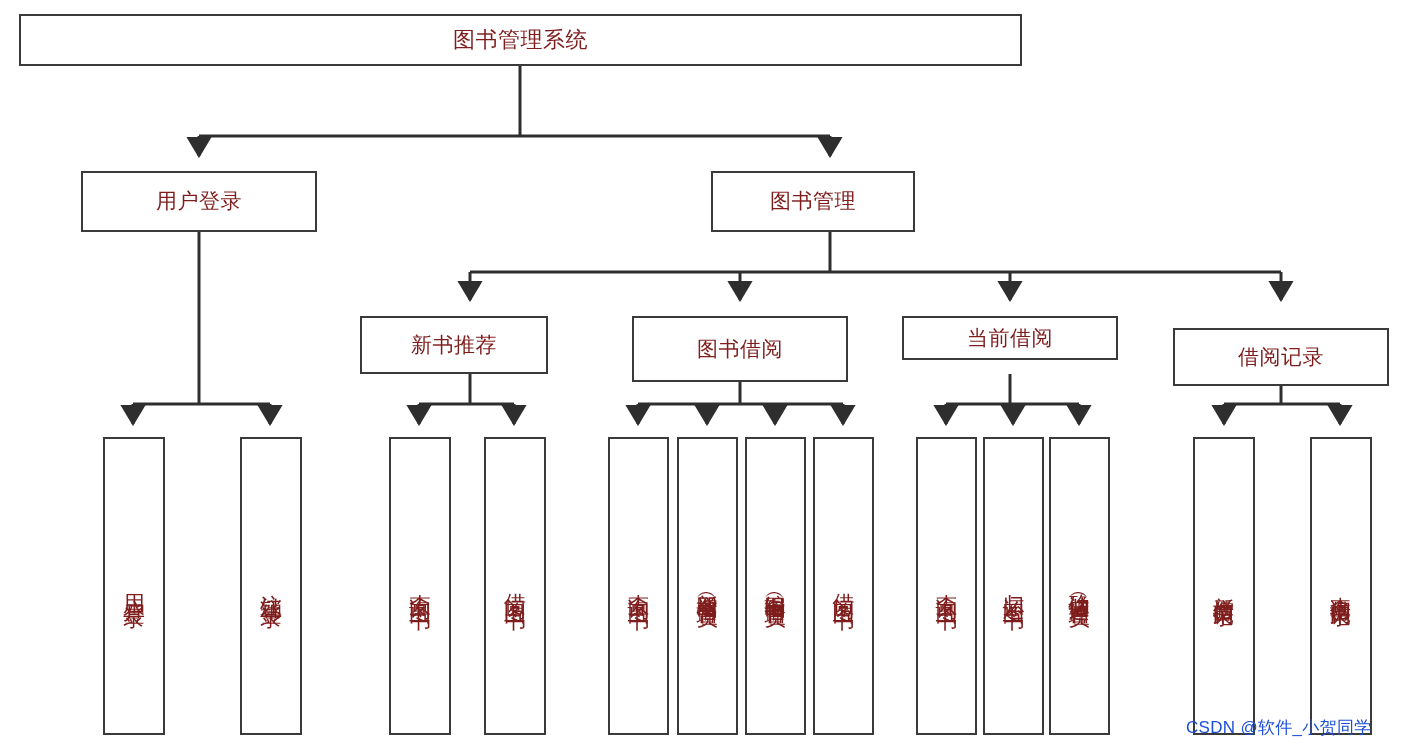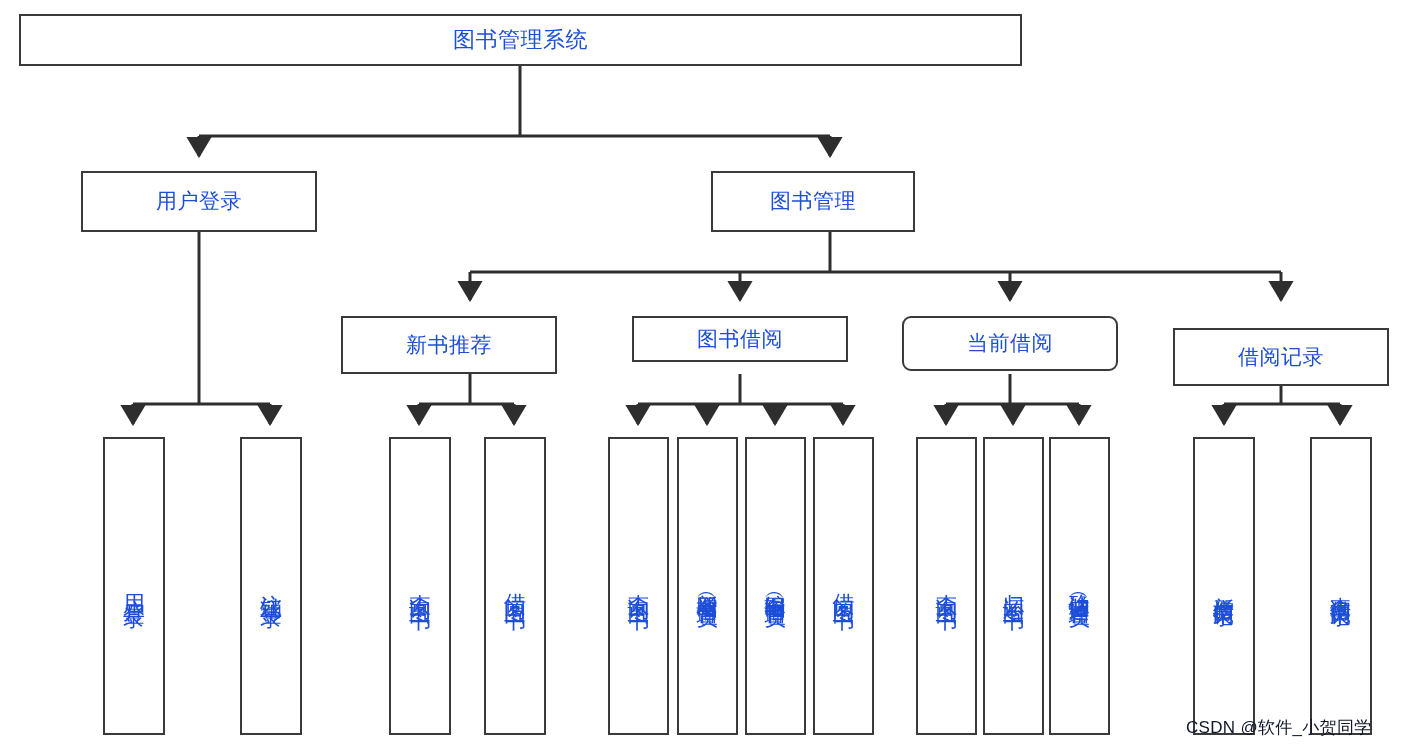--- a/index.html
+++ b/index.html
@@ -25,21 +25,21 @@
     pointer-events: none;
   }
   .node {
     position: absolute;
     box-sizing: border-box;
     border: 2px solid #3a3a3a;
     background: #ffffff;
     display: flex;
     align-items: center;
     justify-content: center;
-    color: #1d4ed8;
+    color: #7f1d1d;
   }
   .node .label {
     display: block;
     text-align: center;
     line-height: 1.18;
     letter-spacing: 0.5px;
   }
   
   .node.horiz .label {
     font-size: 21px;
@@ -65,21 +65,21 @@
   }
   .node.vert.tall .label {
     font-size: 21px;
     letter-spacing: 2px;
   }
   .watermark {
     position: absolute;
     left: 1186px;
     top: 716px;
     font-size: 17px;
-    color: #0f172a;
+    color: #1d4ed8;
     white-space: nowrap;
     letter-spacing: 0.3px;
   }
 </style>
 </head>
 <body>
 
 <div id="canvas">
 
   <svg id="edges" viewBox="0 0 1405 747" width="1405" height="747" xmlns="http://www.w3.org/2000/svg">
@@ -136,27 +136,27 @@
     <span class="label">图书管理系统</span>
   </div>
 
   <div class="node horiz" style="left:81px; top:171px; width:236px; height:61px;">
     <span class="label">用户登录</span>
   </div>
   <div class="node horiz" style="left:711px; top:171px; width:204px; height:61px;">
     <span class="label">图书管理</span>
   </div>
 
-  <div class="node horiz" style="left:341px; top:316px; width:216px; height:58px;">
+  <div class="node horiz" style="left:360px; top:316px; width:188px; height:58px;">
     <span class="label">新书推荐</span>
   </div>
-  <div class="node horiz" style="left:632px; top:316px; width:216px; height:46px;">
+  <div class="node horiz" style="left:632px; top:316px; width:216px; height:66px;">
     <span class="label">图书借阅</span>
   </div>
-  <div class="node horiz" style="left:902px; top:316px; width:216px; height:55px;border-radius:9px;">
+  <div class="node horiz" style="left:902px; top:316px; width:216px; height:44px;">
     <span class="label">当前借阅</span>
   </div>
   <div class="node horiz" style="left:1173px; top:328px; width:216px; height:58px;">
     <span class="label">借阅记录</span>
   </div>
 
   <div class="node vert" style="left:103px; top:437px; width:62px; height:298px;">
     <span class="label">用户登录</span>
   </div>
   <div class="node vert" style="left:240px; top:437px; width:62px; height:298px;">

